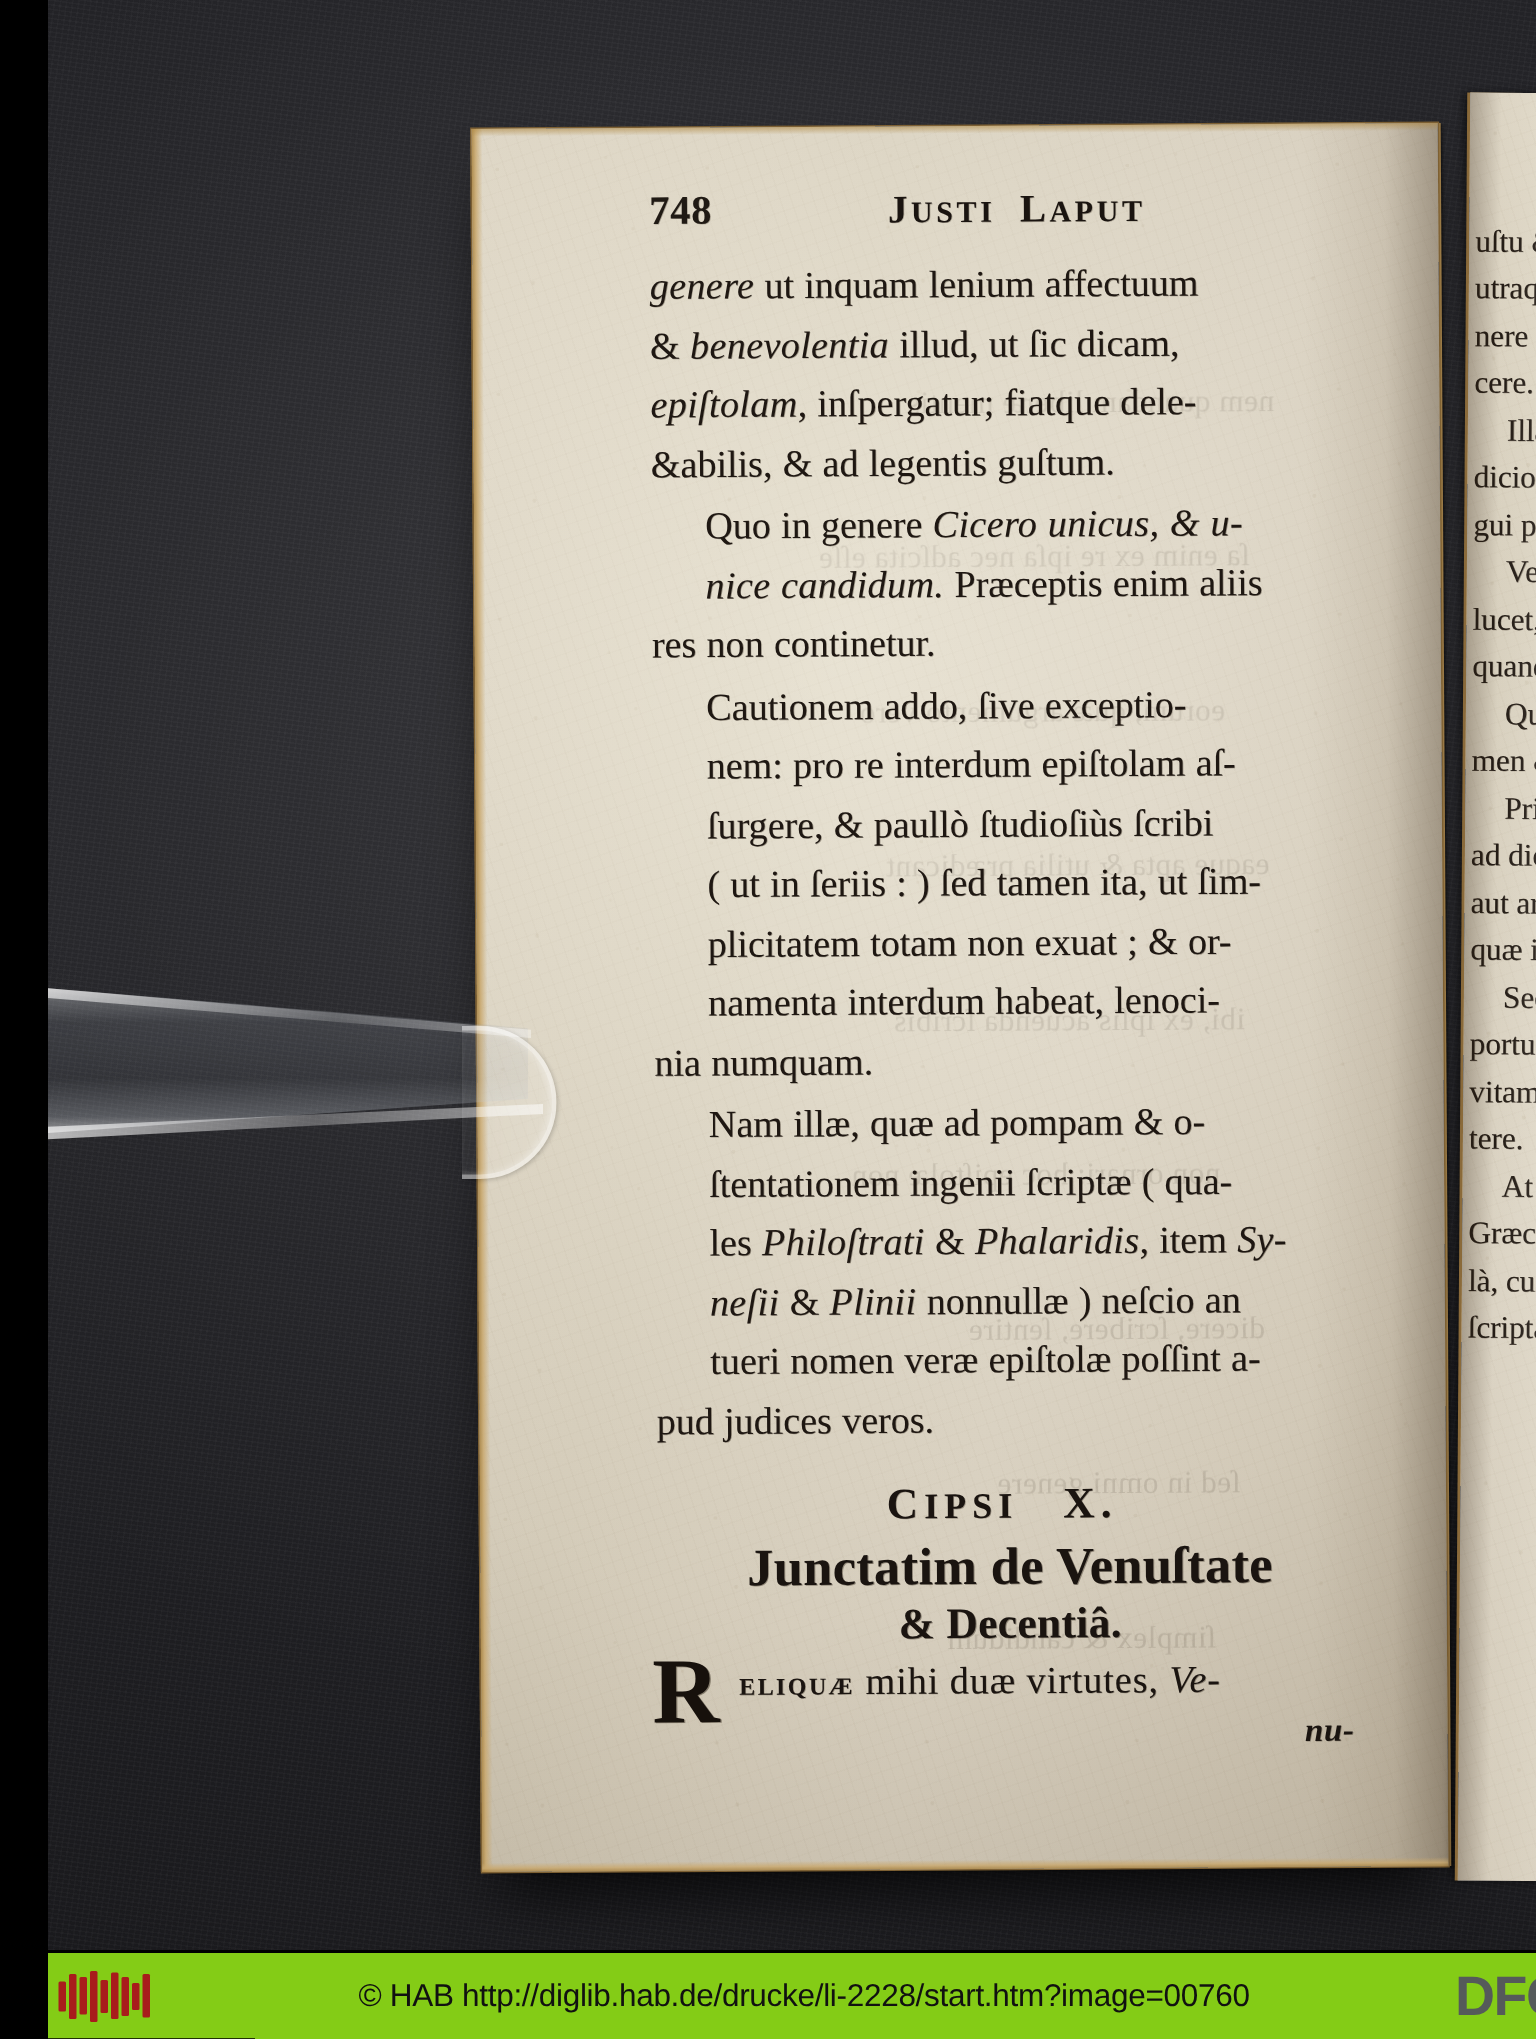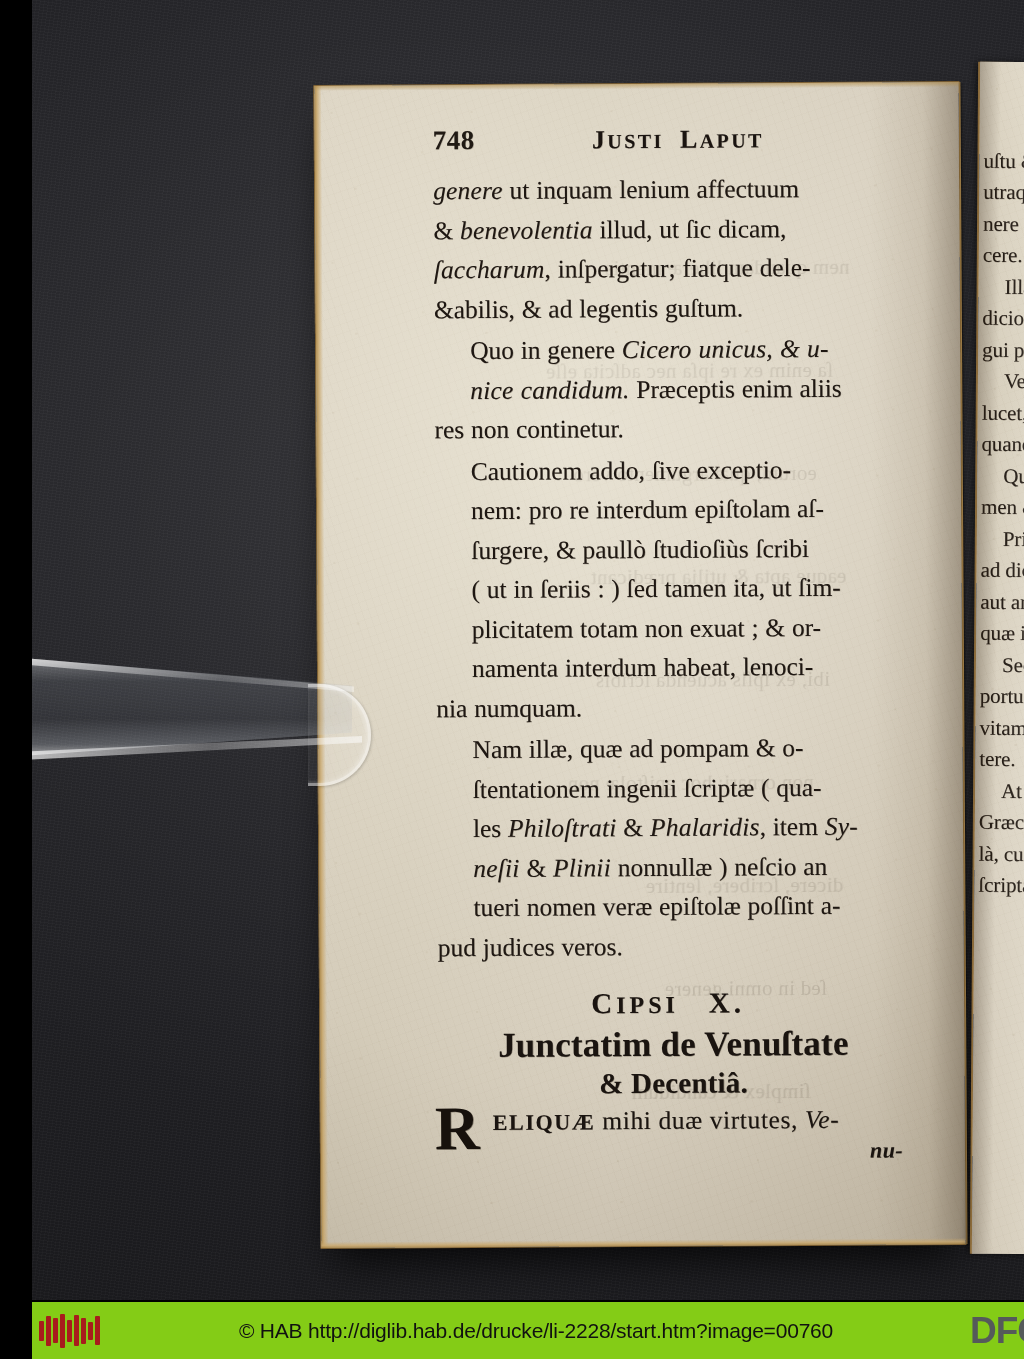--- a/index.html
+++ b/index.html
@@ -148,21 +148,21 @@
     font-size:62px; line-height:58px; font-weight:700;
     color:#17110c;
     text-shadow:.8px .6px .4px rgba(40,30,18,.45);
   }
   .incipit-line{
     padding-left:54px;
     font-size:25.5px; line-height:38px;
     letter-spacing:.6px;
     text-shadow:.45px .35px .25px rgba(45,34,20,.38);
   }
-  .incipit-line .sc{font-size:22px; letter-spacing:1.6px; font-weight:600;}
+  .incipit-line .sc{font-size:16px; letter-spacing:1.6px; font-weight:600;}
   .incipit-line em{font-style:italic;}
   .catchword{
     text-align:right; padding-right:6px; margin-top:-2px;
     font-size:22px; font-style:italic; font-weight:600;
     letter-spacing:.4px;
     text-shadow:.45px .35px .25px rgba(45,34,20,.38);
   }
 
   
   #recto{
@@ -281,21 +281,21 @@
 
       <div class="headrow">
         <div class="folio">748</div>
         <div class="runhead">
           <span class="cap">J</span><span class="sc">USTI</span>
           &nbsp;<span class="cap">L</span><span class="sc">APUT</span>
         </div>
       </div>
 
       <div id="body-host">
-          <p class="body"><span style="display:block;"><em>genere</em> ut inquam lenium affectuum</span><span style="display:block;">&amp; <em>benevolentia</em> illud,  ut ſic dicam,</span><span style="display:block;"><em>ſaccharum</em>, inſpergatur; fiatque dele-</span><span style="">&amp;abilis, &amp; ad legentis guſtum.</span></p>
+          <p class="body"><span style="display:block;"><em>genere</em> ut inquam lenium affectuum</span><span style="display:block;">&amp; <em>benevolentia</em> illud,  ut ſic dicam,</span><span style="display:block;"><em>epiſtolam</em>, inſpergatur; fiatque dele-</span><span style="">&amp;abilis, &amp; ad legentis guſtum.</span></p>
           <p class="body ind"><span style="display:block;">Quo in genere <em>Cicero unicus, &amp; u-</em></span><span style="display:block;"><em>nice candidum.</em>   Præceptis enim aliis</span><span style="">res non continetur.</span></p>
           <p class="body ind"><span style="display:block;">Cautionem addo, ſive exceptio-</span><span style="display:block;">nem: pro re interdum epiſtolam aſ-</span><span style="display:block;">ſurgere,  &amp; paullò ſtudioſiùs ſcribi</span><span style="display:block;">( ut in ſeriis : ) ſed tamen ita, ut ſim-</span><span style="display:block;">plicitatem totam non exuat ; &amp; or-</span><span style="display:block;">namenta interdum habeat, lenoci-</span><span style="">nia numquam.</span></p>
           <p class="body ind"><span style="display:block;">Nam illæ, quæ ad pompam &amp; o-</span><span style="display:block;">ſtentationem ingenii ſcriptæ ( qua-</span><span style="display:block;">les <em>Philoſtrati</em> &amp; <em>Phalaridis</em>, item <em>Sy-</em></span><span style="display:block;"><em>neſii</em> &amp; <em>Plinii</em> nonnullæ ) neſcio an</span><span style="display:block;">tueri nomen veræ epiſtolæ poſſint a-</span><span style="">pud judices veros.</span></p>
         </div>
 
       <div class="chapnum">
         <span class="big">C</span><span>IPSI</span>
         &nbsp;&nbsp;<span class="big">X.</span>
       </div>
 

